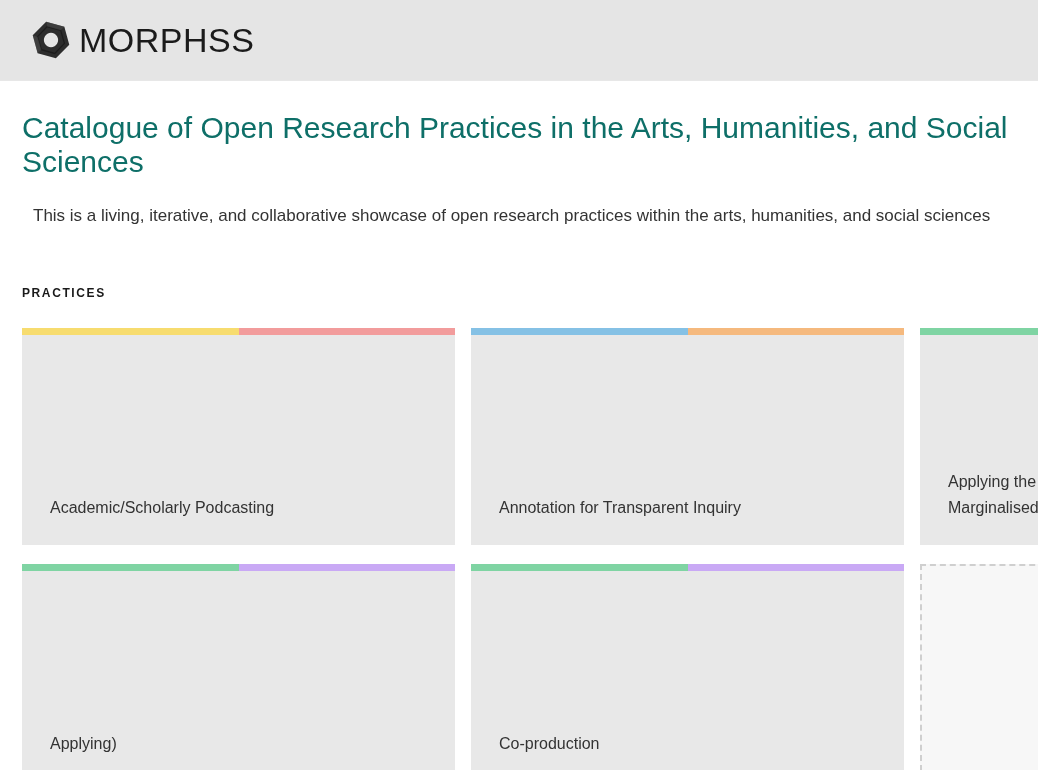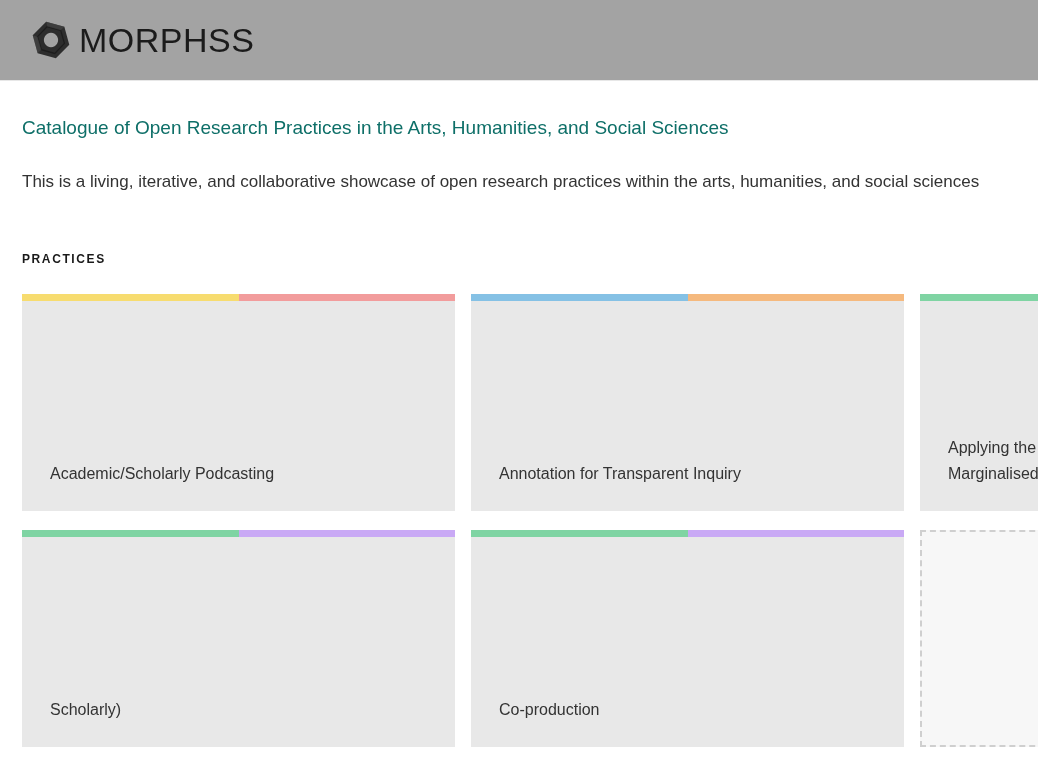--- a/index.html
+++ b/index.html
@@ -9,35 +9,35 @@
     background: #ffffff;
     font-family: "Liberation Sans", sans-serif;
     color: #333;
   }
   
   .app-header {
     height: 81px;
     border-bottom: 1px solid #e7e7e7;
     display: flex; align-items: center;
     padding: 0 30px;
-    background: #a3a3a3;
+    background: #e5e5e5;
   }
   .brand { display: flex; align-items: center; gap: 7px; cursor: pointer; }
   .logo-icon svg { width: 42px; height: 42px; display: block; }
   .brand-text {
     font-size: 34px; color: #1b1b1b; letter-spacing: 0.5px; font-weight: 400;
   }
   
   .main { padding: 0 22px; }
   .page-title {
     margin: 30px 0 0 0;
-    font-size: 19px; font-weight: 400; line-height: 34px;
+    font-size: 30px; font-weight: 400; line-height: 34px;
   }
   .page-intro {
-    margin: 26px 0 0 0;
+    margin: 26px 0 0 11px;
     font-size: 17px; line-height: 21px; color: #333;
     white-space: nowrap;
   }
   .section-heading {
     margin: 60px 0 0 0;
     font-size: 12px; font-weight: 700; letter-spacing: 1.6px; color: #1a1a1a;
   }
   
   .grid {
     margin-top: 28px;
@@ -126,21 +126,21 @@
         <span class="label-line">Marginalised</span>
       </div>
     </div>
 
     <div class="card">
       <div class="bar">
         <span class="bar-half" style="background: rgb(127, 212, 163);"></span>
         <span class="bar-half" style="background: rgb(201, 169, 245);"></span>
       </div>
       <div class="card-label">
-        <span class="label-line">Scholarly)</span>
+        <span class="label-line">Applying)</span>
       </div>
     </div>
 
     <div class="card">
       <div class="bar">
         <span class="bar-half" style="background: rgb(127, 212, 163);"></span>
         <span class="bar-half" style="background: rgb(201, 169, 245);"></span>
       </div>
       <div class="card-label">
         <span class="label-line">Co-production</span>

